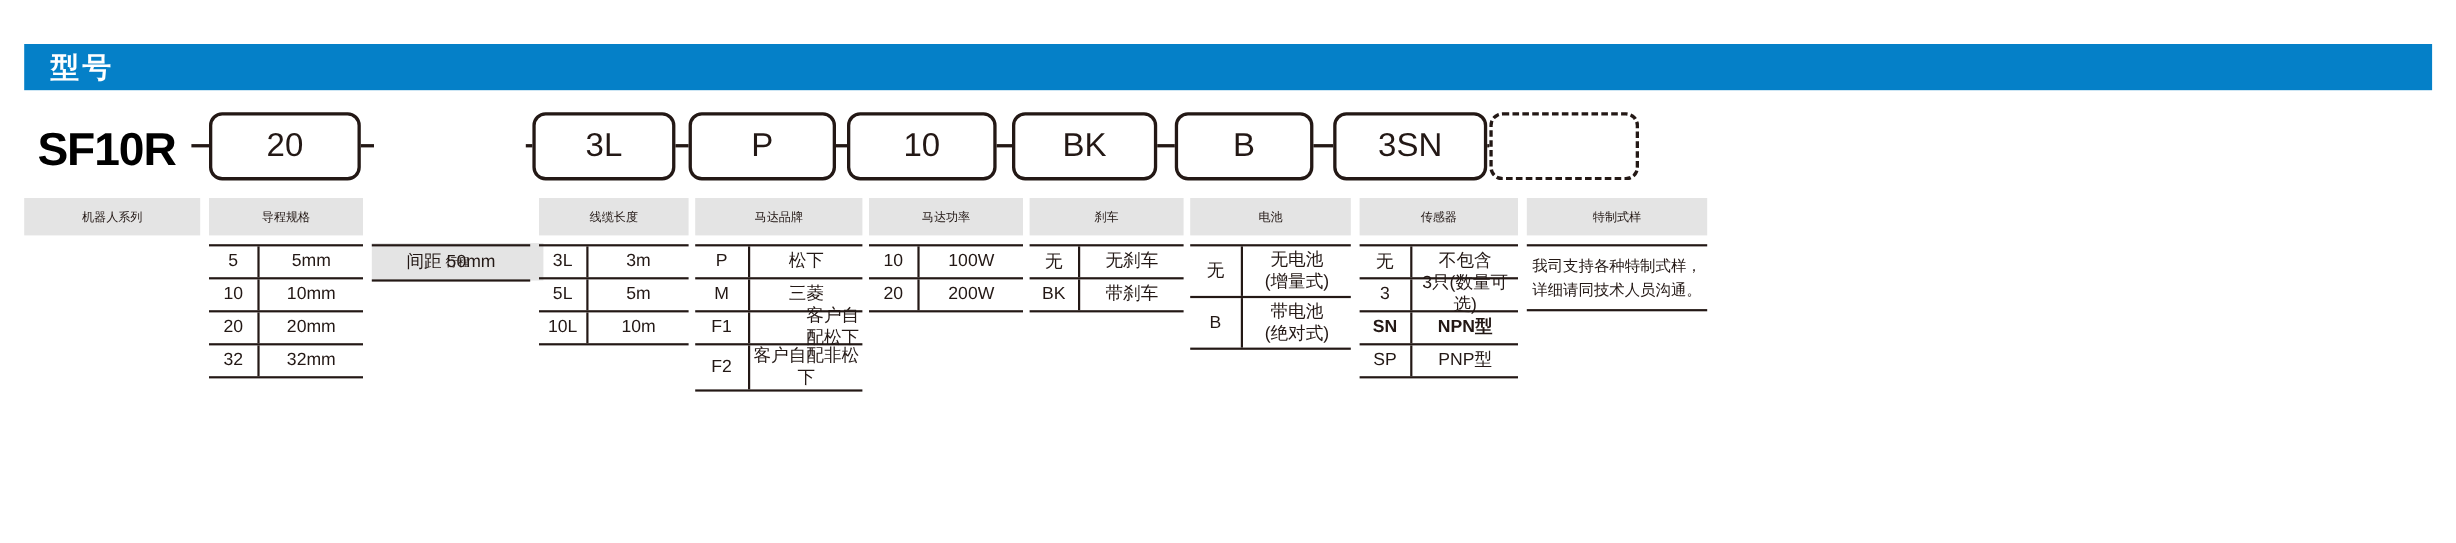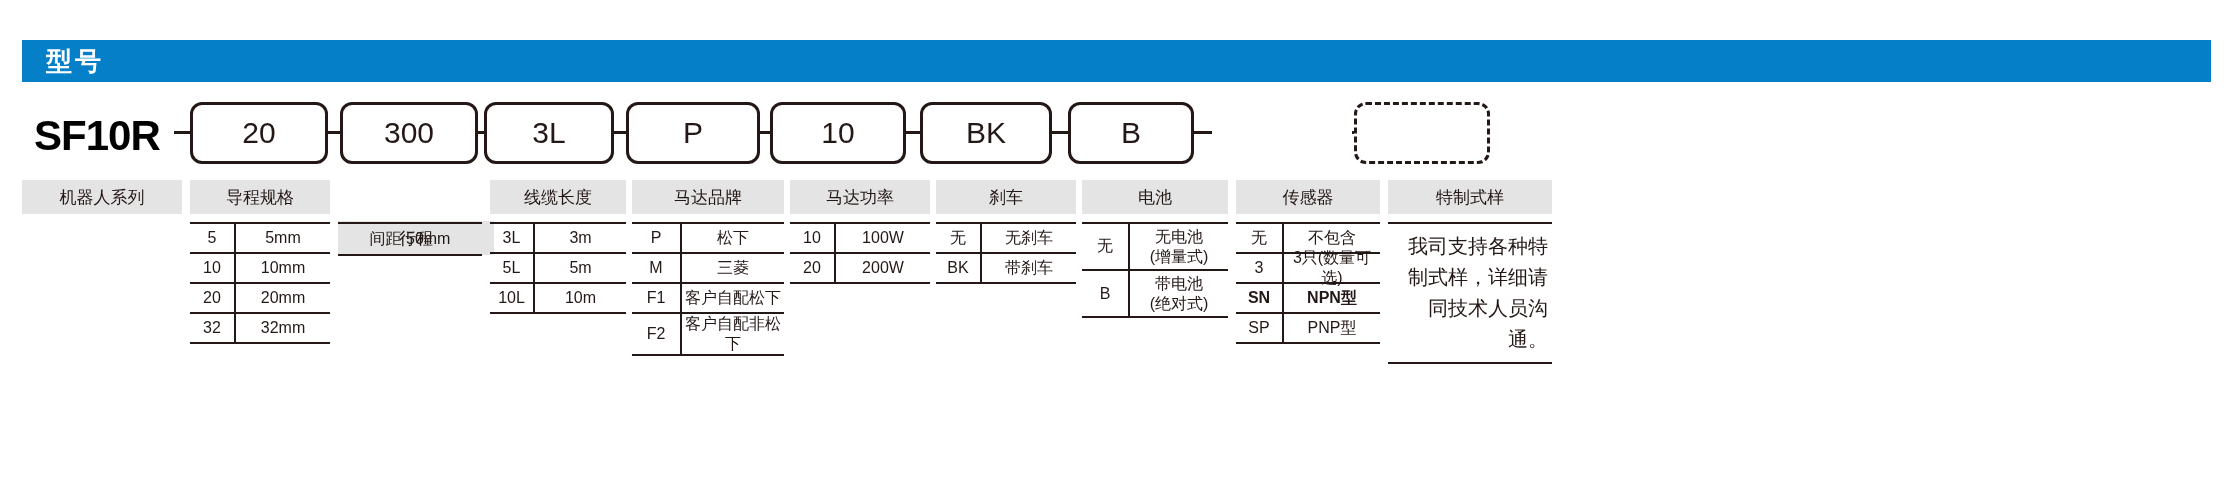--- a/index.html
+++ b/index.html
@@ -46,21 +46,21 @@
   
   .connector{
     position:absolute;top:33px;height:3px;background:#231815;
   }
 
   
   .cat-label{
     position:absolute;top:180px;height:34px;
     background:#e4e4e4;
     display:flex;align-items:center;justify-content:center;
-    font-size:17px;color:#231815;
+    font-size:11px;color:#231815;
     box-sizing:border-box;
   }
 
   
   .opt-table{
     position:absolute;top:222px;
     box-sizing:border-box;
     border-top:2.5px solid #231815;
   }
   .opt-row{
@@ -85,43 +85,40 @@
     flex-direction:column;
   }
   
   .opt-row.full .opt-desc{border-right:none;}
   
   .note-block{
     position:absolute;top:222px;
     border-top:2.5px solid #231815;
     border-bottom:2.5px solid #231815;
     box-sizing:border-box;
-    font-size:20px;line-height:1.55;
+    font-size:14px;line-height:1.55;
     color:#231815;
     padding:7px 4px 7px 4px;
-    text-align:right;
+    text-align:center;
   }
 </style>
 </head>
 <body>
 
 <div id="section-header">
   <span class="htxt">型号</span>
 </div>
 
 <div id="code-strip">
   <span id="series-code">SF10R</span>
 <div class="connector" style="left: 152px; width: 18px;"></div>
     <div class="code-box" style="left: 168px; width: 138px;">
       <span>20</span>
     </div>
     <div class="connector" style="left: 306px; width: 12px;"></div>
-    <div class="code-box" style="left: 318px; width: 138px;">
-      <span>300</span>
-    </div>
     <div class="connector" style="left: 456px; width: 6px;"></div>
     <div class="code-box" style="left: 462px; width: 130px;">
       <span>3L</span>
     </div>
     <div class="connector" style="left: 592px; width: 12px;"></div>
     <div class="code-box" style="left: 604px; width: 134px;">
       <span>P</span>
     </div>
     <div class="connector" style="left: 738px; width: 10px;"></div>
     <div class="code-box" style="left: 748px; width: 136px;">
@@ -129,20 +126,23 @@
     </div>
     <div class="connector" style="left: 884px; width: 14px;"></div>
     <div class="code-box" style="left: 898px; width: 132px;">
       <span>BK</span>
     </div>
     <div class="connector" style="left: 1030px; width: 16px;"></div>
     <div class="code-box" style="left: 1046px; width: 126px;">
       <span>B</span>
     </div>
     <div class="connector" style="left: 1172px; width: 18px;"></div>
+    <div class="code-box" style="left: 1190px; width: 140px;">
+      <span>3SN</span>
+    </div>
     <div class="connector" style="left: 1330px; width: 2px;"></div>
     <div class="code-box dashed" style="left: 1332px; width: 136px;">
       <span></span>
     </div>
   </div>
 
 <div id="cats-root">
     <div class="cat-label" style="left: 22px; width: 160px;">
       <span>机器人系列</span>
     </div>
@@ -217,21 +217,21 @@
         <div class="opt-desc">
           <span>松下</span>
         </div>
       </div>
       <div class="opt-row" style="height: 30px;">
         <div class="opt-code" style="width: 50px;">M</div>
         <div class="opt-desc">
           <span>三菱</span>
         </div>
       </div>
-      <div class="opt-row" style="height: 30px;">
+      <div class="opt-row" style="height: 30px; gap: 48px;">
         <div class="opt-code" style="width: 50px;">F1</div>
         <div class="opt-desc">
           <span>客户自配松下</span>
         </div>
       </div>
       <div class="opt-row" style="height: 42px;">
         <div class="opt-code" style="width: 50px;">F2</div>
         <div class="opt-desc">
           <span>客户自配非松下</span>
         </div>

